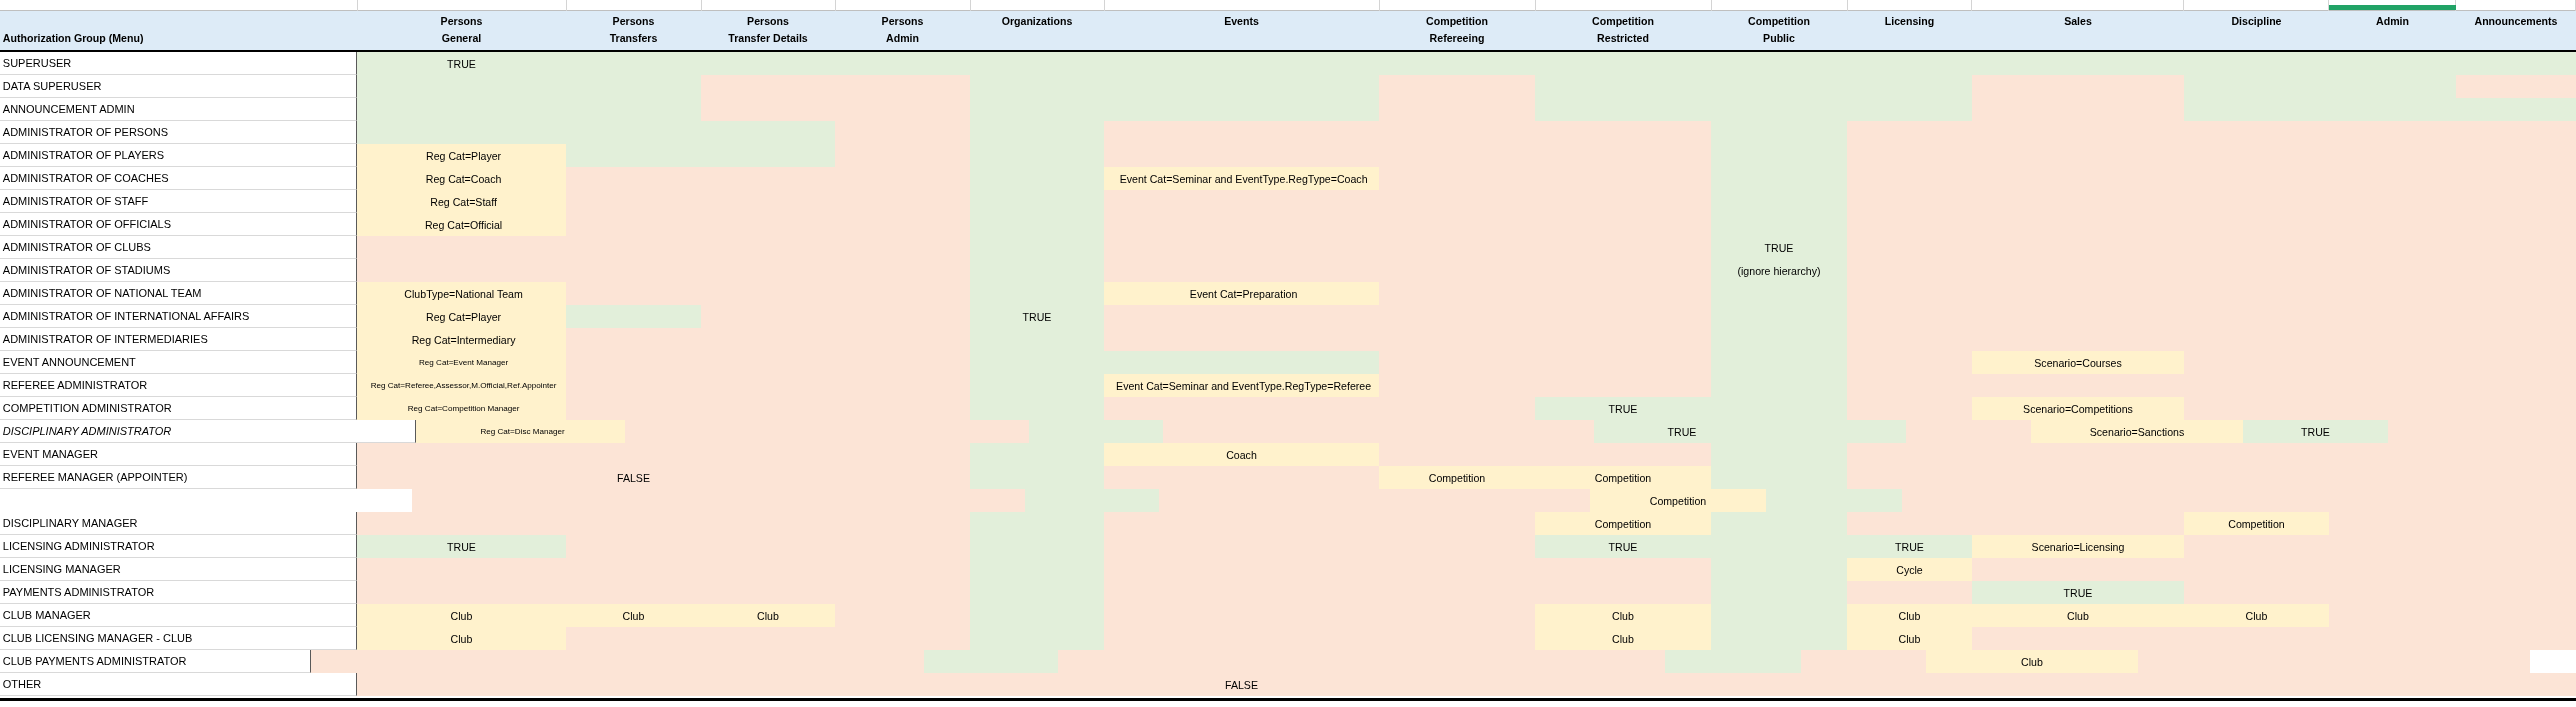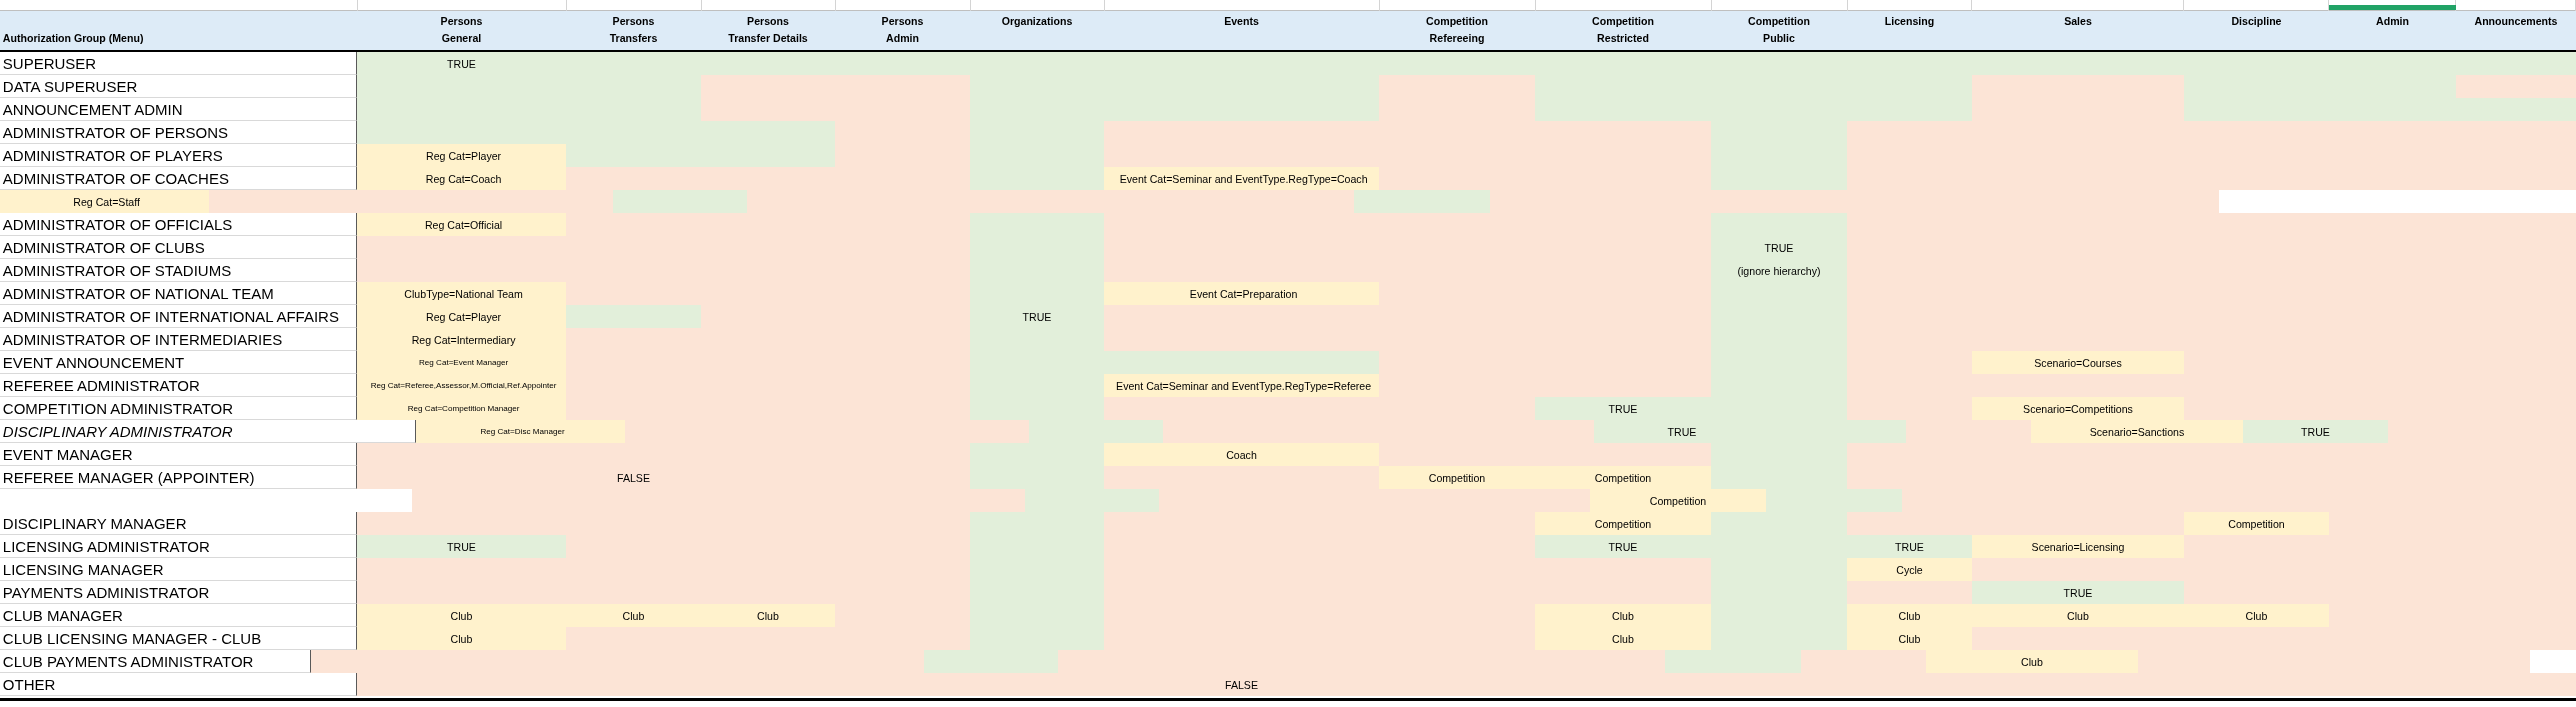--- a/index.html
+++ b/index.html
@@ -21,21 +21,21 @@
     height:39px; font-weight:bold; font-size:10.6px; line-height:17px;
     text-align:center; padding-top:2.8px; white-space:pre-line; flex:0 0 auto;
   }
   #corner { padding:2.8px 0 0 2.8px; text-align:left; flex:0 0 auto; height:39px; }
   #corner div { font-weight:bold; font-size:10.6px; line-height:17px; }
   #hdr-underline { position:absolute; left:0; top:50px; width:2576px; height:2.1px; background:#000; }
   
   #grid { position:absolute; left:0; top:52px; width:2576px; }
   .row { display:flex; height:23px; }
   .rlabel {
-    flex:0 0 auto; background:#fff; font-size:15px; color:#000;
+    flex:0 0 auto; background:#fff; font-size:11px; color:#000;
     display:flex; align-items:center; padding-left:2.8px;
     border-bottom:0.7px solid #D9D9D9; border-right:1.4px solid #595959;
     white-space:nowrap; overflow:visible;
   }
   .cell { flex:0 0 auto; position:relative; display:flex; align-items:center; justify-content:center; }
   .cell .t { font-size:10.6px; color:#000; }
   .cell.left { justify-content:center; }
   .cell.left .t { padding-left:4.2px; }
   .cell .t.nowrap { white-space:nowrap; position:relative; z-index:2; }
   .cell .t.small { font-size:8.1px; }
@@ -196,20 +196,21 @@
         <div class="cell" style="width: 156px; background: rgb(252, 228, 214);"></div>
         <div class="cell" style="width: 176px; background: rgb(252, 228, 214);"></div>
         <div class="cell" style="width: 136px; background: rgb(226, 239, 218);"></div>
         <div class="cell" style="width: 125px; background: rgb(252, 228, 214);"></div>
         <div class="cell" style="width: 212px; background: rgb(252, 228, 214);"></div>
         <div class="cell" style="width: 145px; background: rgb(252, 228, 214);"></div>
         <div class="cell" style="width: 127px; background: rgb(252, 228, 214);"></div>
         <div class="cell" style="width: 120px; background: rgb(252, 228, 214);"></div>
       </div>
       <div class="row">
+        <div class="rlabel" style="width: 357px;">ADMINISTRATOR OF STAFF</div>
         <div class="cell left" style="width: 209px; background: rgb(255, 242, 204);">
           <span class="t nowrap">Reg Cat=Staff</span>
         </div>
         <div class="cell" style="width: 135px; background: rgb(252, 228, 214);"></div>
         <div class="cell" style="width: 134px; background: rgb(252, 228, 214);"></div>
         <div class="cell" style="width: 135px; background: rgb(252, 228, 214);"></div>
         <div class="cell" style="width: 134px; background: rgb(226, 239, 218);"></div>
         <div class="cell" style="width: 275px; background: rgb(252, 228, 214);"></div>
         <div class="cell" style="width: 156px; background: rgb(252, 228, 214);"></div>
         <div class="cell" style="width: 176px; background: rgb(252, 228, 214);"></div>

